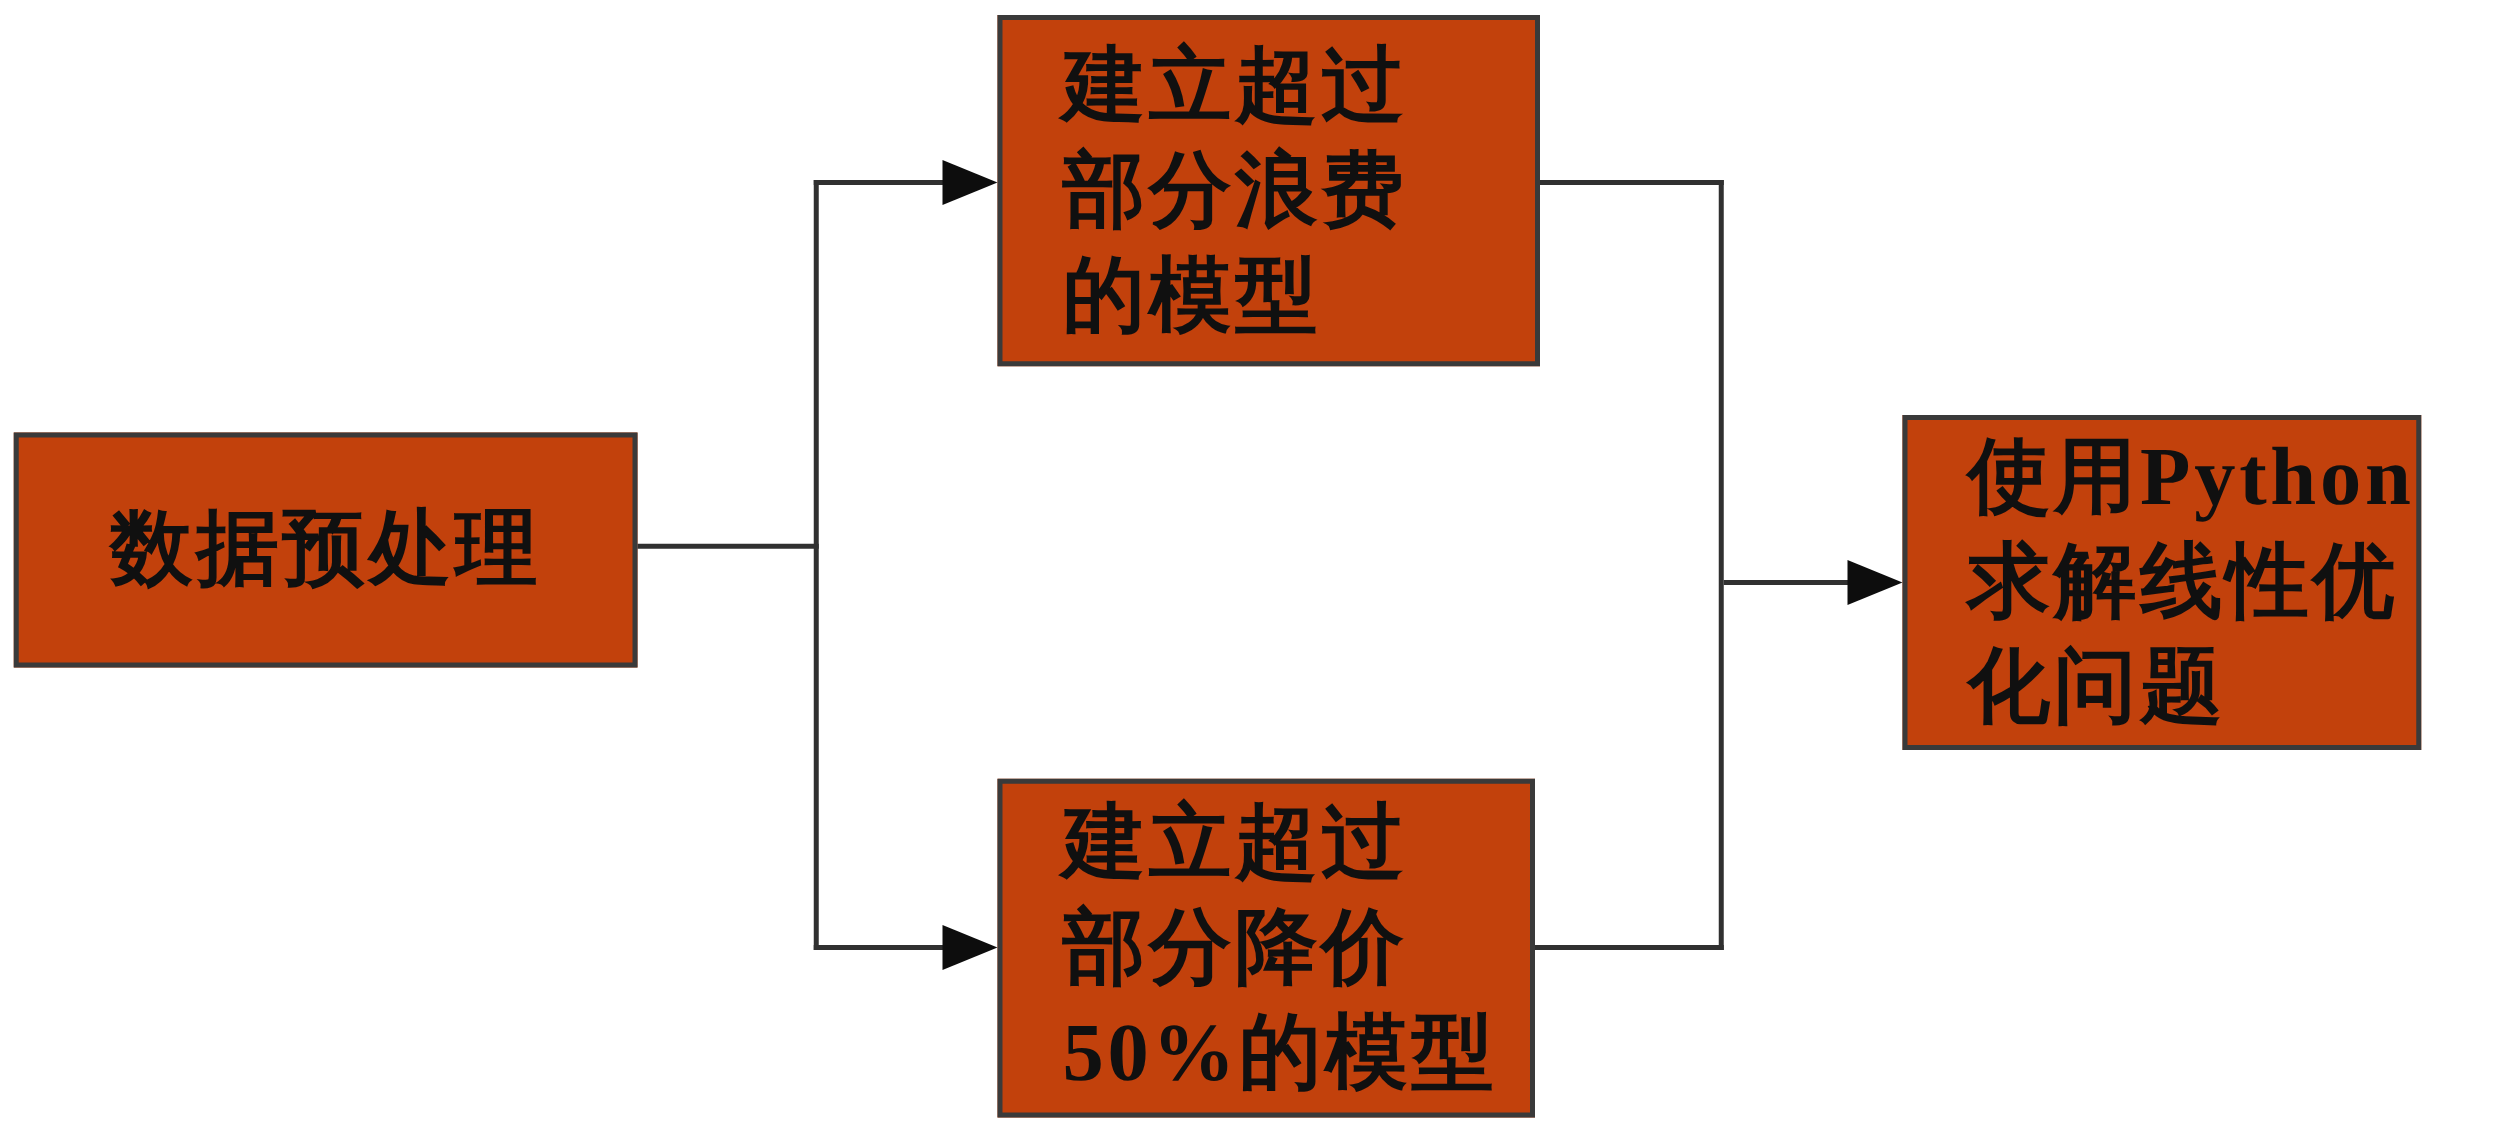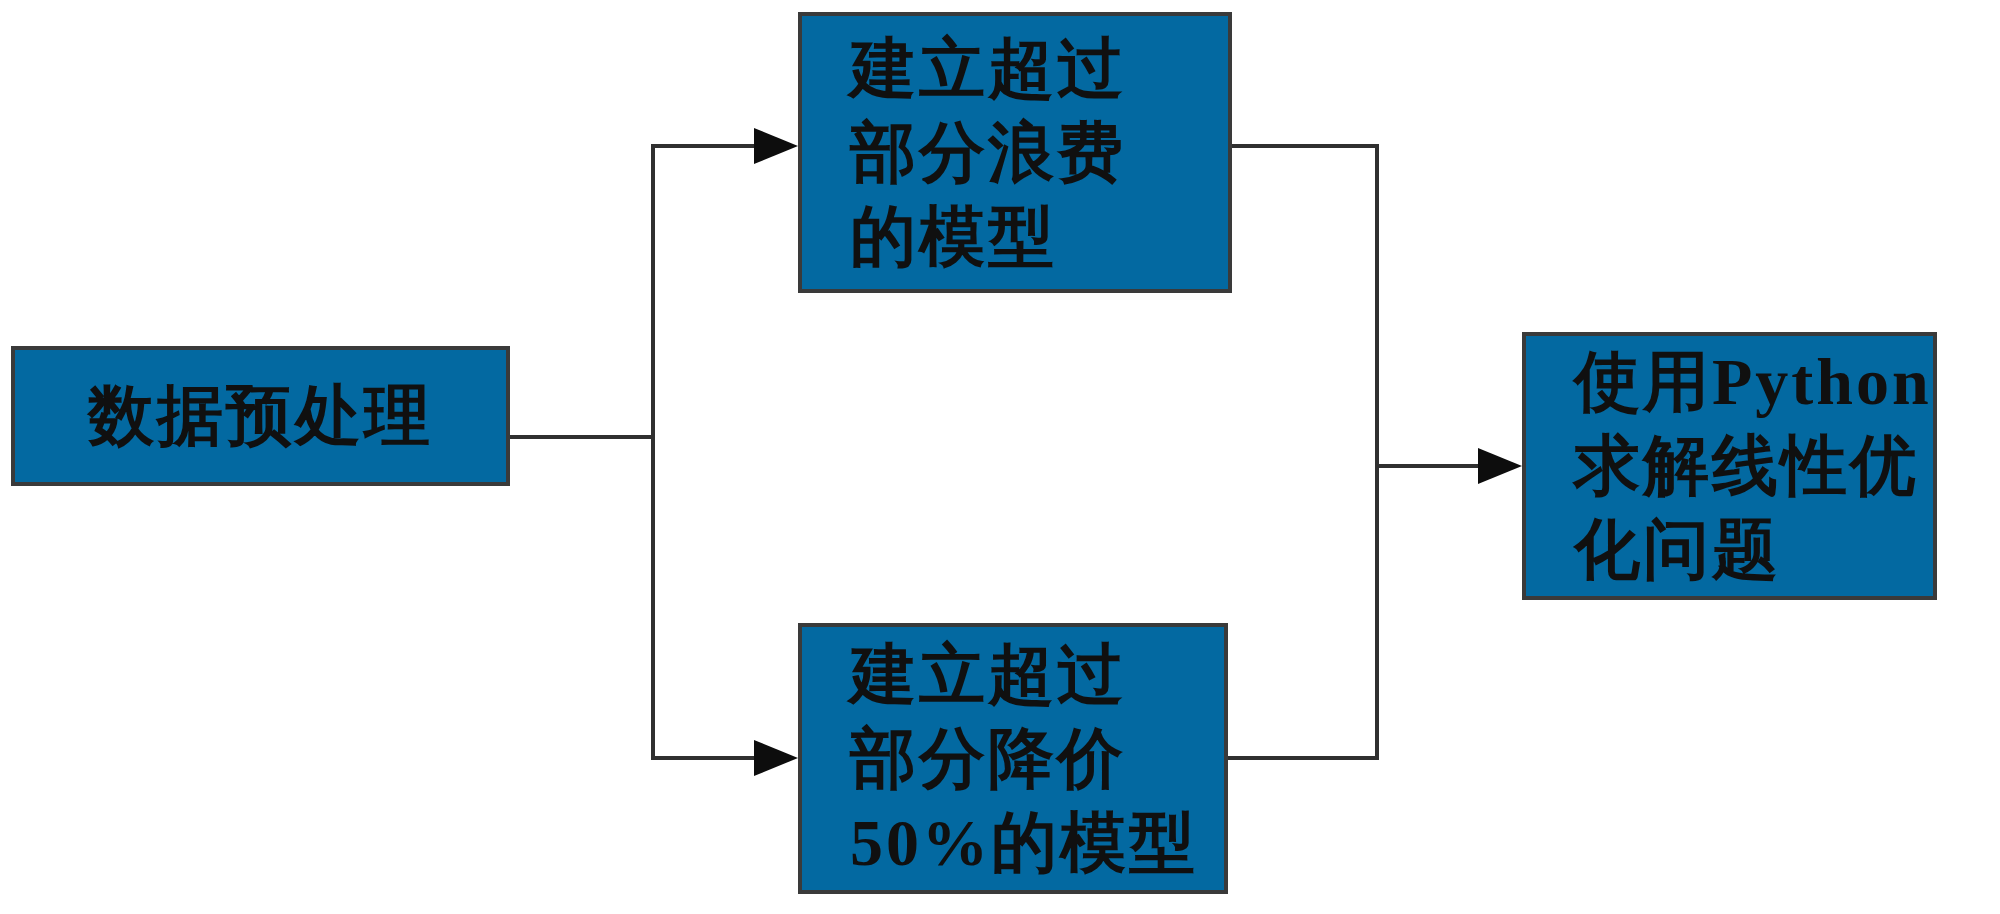--- a/index.html
+++ b/index.html
@@ -12,21 +12,21 @@
     width: 2000px;
     height: 914px;
     background: #ffffff;
     font-family: "Liberation Serif", "DejaVu Serif", serif;
     overflow: hidden;
   }
   .node {
     position: absolute;
     box-sizing: border-box;
     border: 4px solid #3a3a3a;
-    background: #0369a1;
+    background: #c2410c;
     display: flex;
     align-items: center;
     color: #101010;
     font-weight: bold;
     font-size: 66px;
     line-height: 84px;
     letter-spacing: 3px;
   }
   .node-label {
     white-space: pre-line;
@@ -49,21 +49,21 @@
   .arrowhead-right {
     position: absolute;
     width: 0;
     height: 0;
     border-top: 18px solid transparent;
     border-bottom: 18px solid transparent;
     border-left: 44px solid #0d0d0d;
   }
 
   
-  #node-preprocess { left: 11px;   top: 346px; width: 499px; height: 140px; }
+  #node-preprocess { left: 11px;   top: 346px; width: 499px; height: 188px; }
   #node-waste      { left: 798px;  top: 12px;  width: 434px; height: 281px; }
   #node-discount   { left: 798px;  top: 623px; width: 430px; height: 271px; }
   #node-solve      { left: 1522px; top: 332px; width: 415px; height: 268px; }
 
   
   #conn-main          { left: 510px;  top: 435px; width: 145px; }
   #conn-split-v       { left: 651px;  top: 144px; height: 616px; }
   #conn-top-branch    { left: 651px;  top: 144px; width: 107px; }
   #arrow-top          { left: 754px;  top: 128px; }
   #conn-bottom-branch { left: 651px;  top: 756px; width: 107px; }

